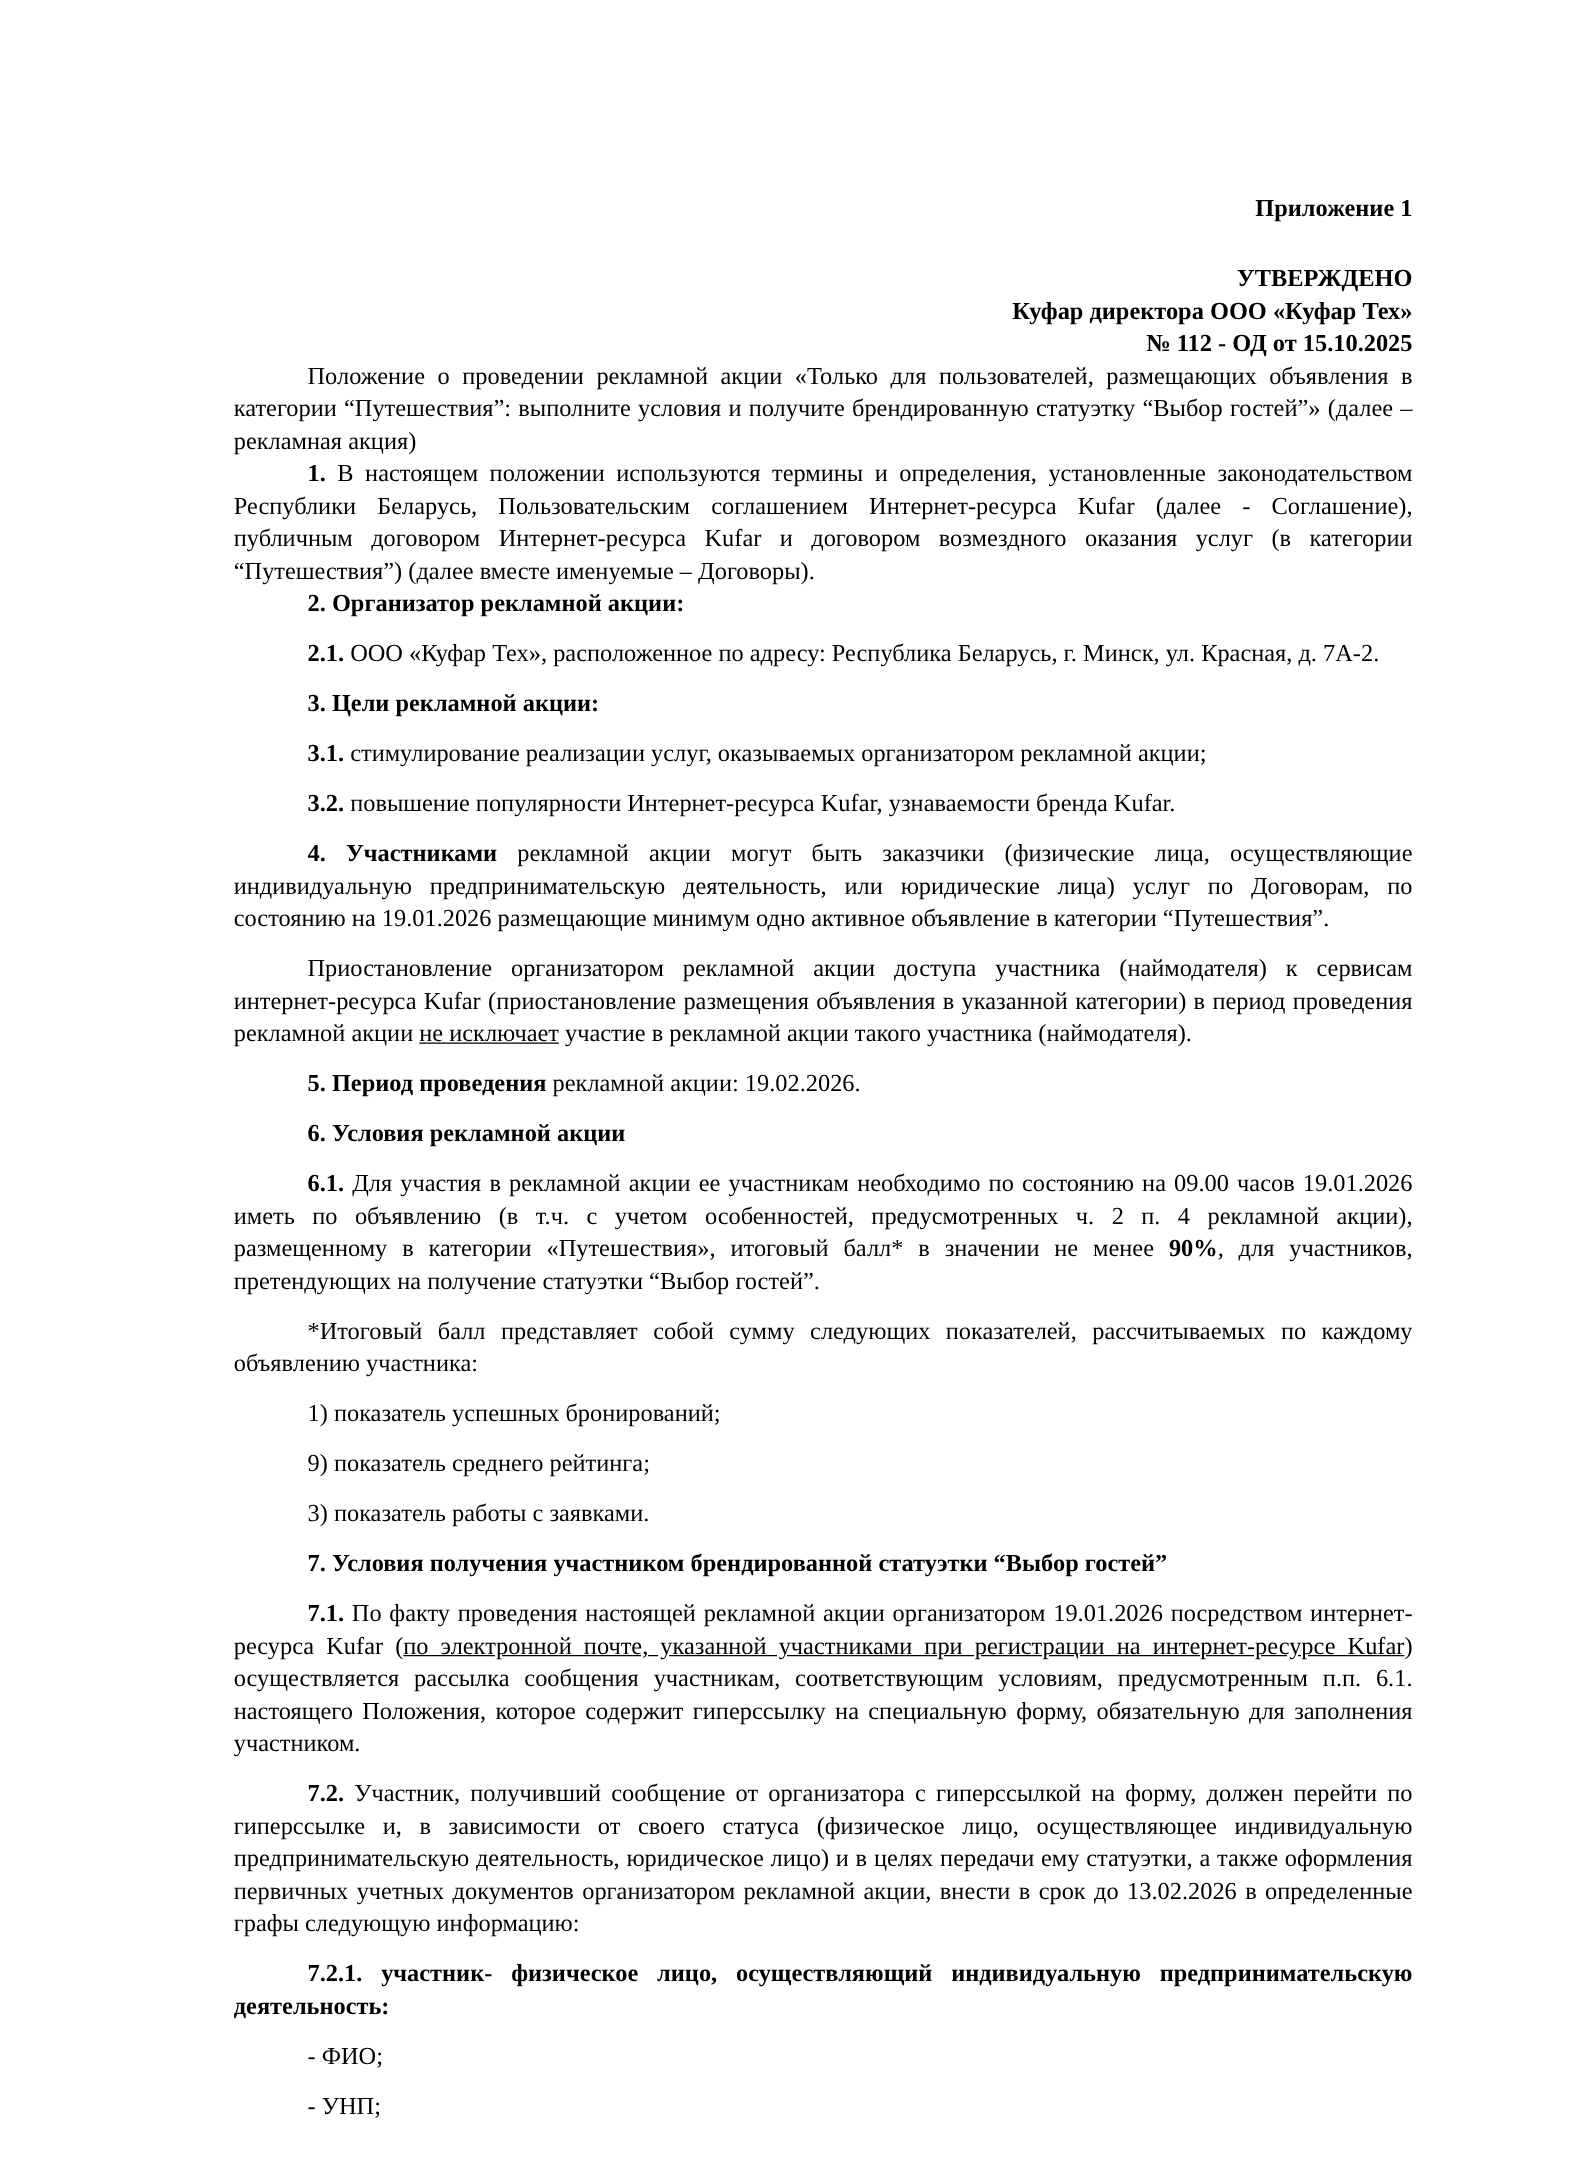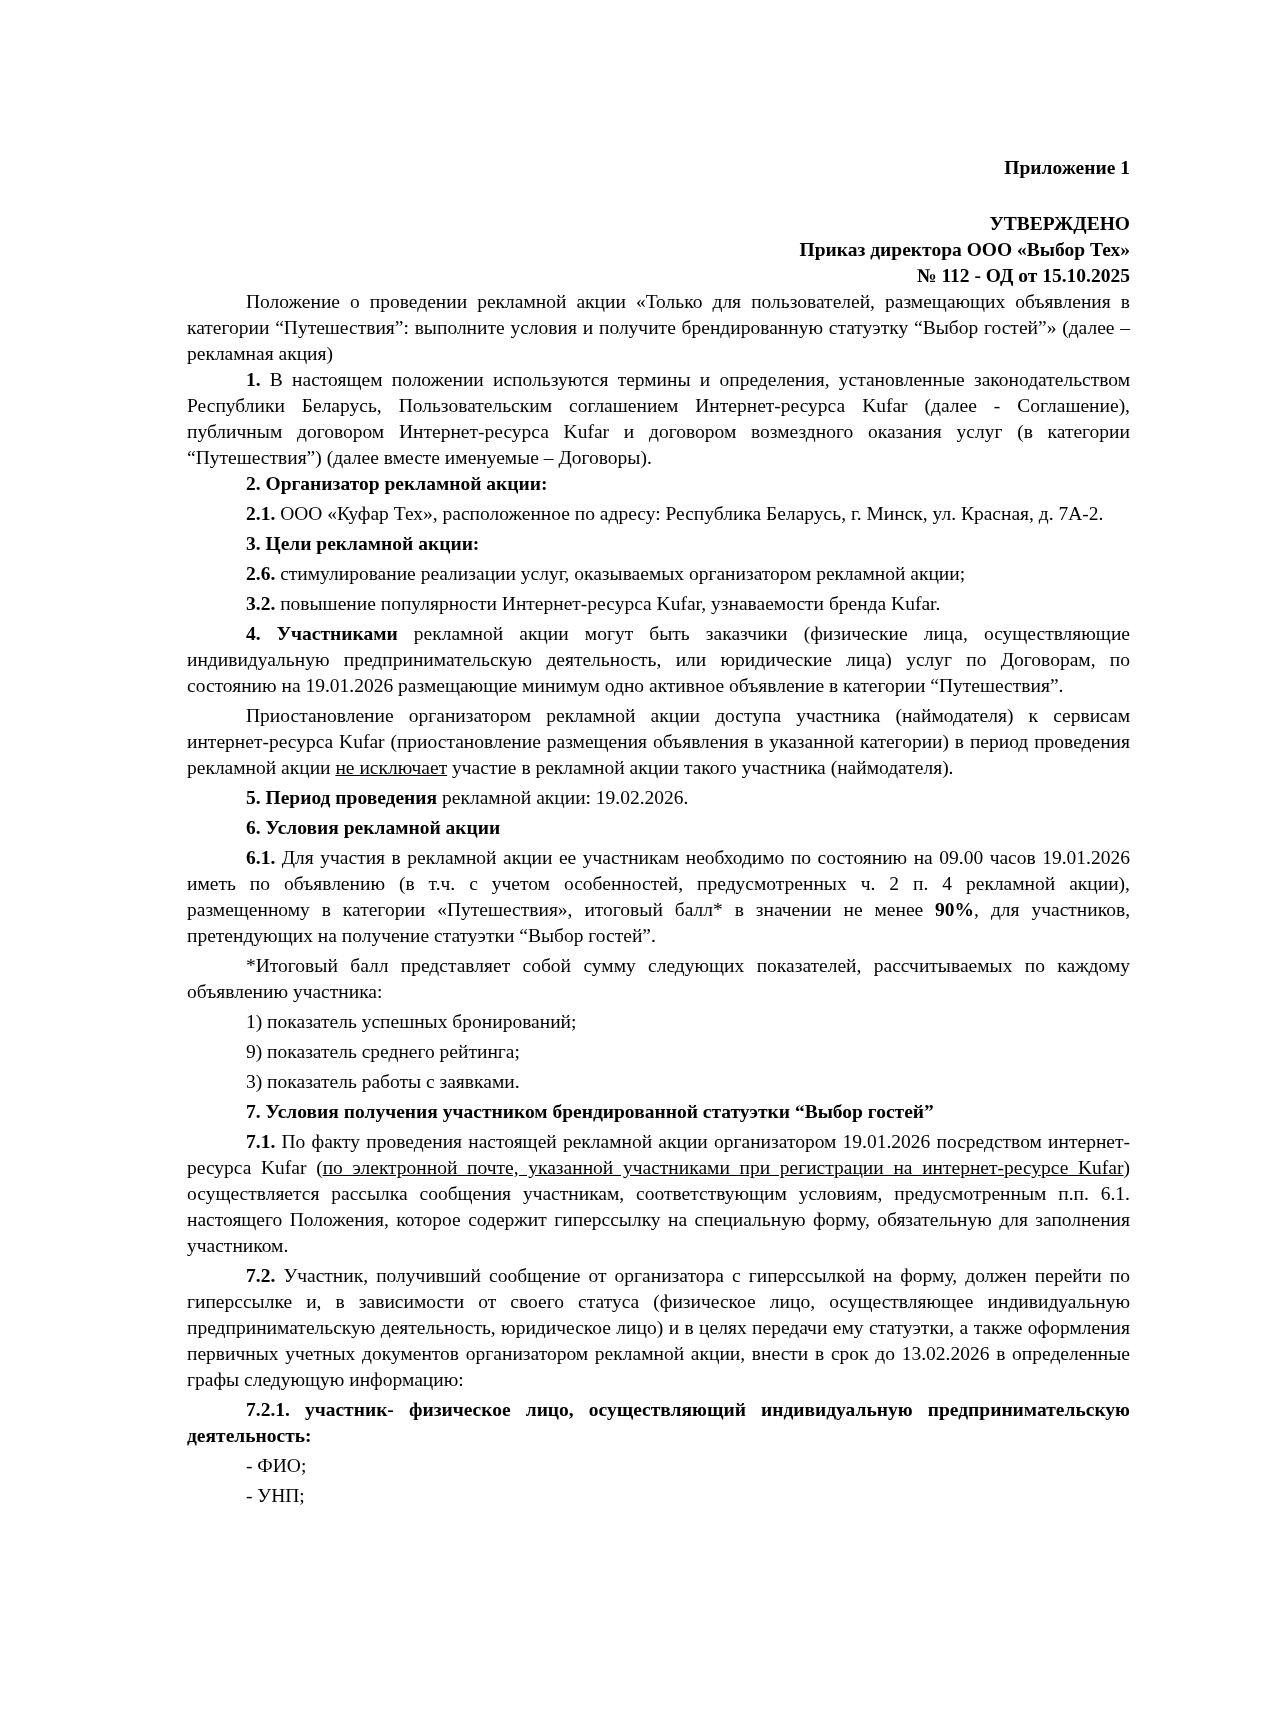--- a/index.html
+++ b/index.html
@@ -9,44 +9,44 @@
       left: 187px;
       top: 155px;
       width: 943px;
       font-family: "Liberation Serif", serif;
       font-size: 19.5px;
       line-height: 26px;
       color: #000;
     }
     .right { text-align: right; font-weight: bold; }
     .p { text-align: justify; text-indent: 59px; margin: 0; }
-    .gap-s { margin-top: 4px; }
+    .gap-s { margin-top: 14px; }
     .gap-l { }
     b { font-weight: bold; }
     .u { text-decoration: underline; }
     .title { text-align: justify; text-indent: 59px; font-weight: normal; margin: 0; }
   </style>
 </head>
 <body>
 
 <div class="page">
   <div class="right">Приложение 1</div>
   <div class="right" style="margin-top:30px;">УТВЕРЖДЕНО</div>
-  <div class="right">Приказ директора ООО «Выбор Тех»</div>
+  <div class="right">Куфар директора ООО «Куфар Тех»</div>
   <div class="right">№ 112 - ОД от 15.10.2025</div>
 
   <p class="title gap-l">Положение о проведении рекламной акции «Только для пользователей, размещающих объявления в категории “Путешествия”: выполните условия и получите брендированную статуэтку “Выбор гостей”»  (далее – рекламная акция)</p>
 
   <p class="p gap-l"><b>1.</b><span> В настоящем положении используются термины и определения, установленные законодательством Республики Беларусь, Пользовательским соглашением Интернет-ресурса Kufar (далее - Соглашение), публичным договором Интернет-ресурса Kufar и договором возмездного оказания услуг (в категории “Путешествия”) (далее вместе именуемые – Договоры).</span></p>
 
   <p class="p gap-l"><b>2. Организатор рекламной акции:</b></p>
   <p class="p gap-s"><b>2.1.</b><span> ООО «Куфар Тех», расположенное по адресу: Республика Беларусь, г. Минск, ул. Красная, д. 7А-2.</span></p>
 
   <p class="p gap-s"><b>3. Цели рекламной акции:</b></p>
-  <p class="p gap-s"><b>2.6.</b><span> стимулирование реализации услуг, оказываемых организатором рекламной акции;</span></p>
+  <p class="p gap-s"><b>3.1.</b><span> стимулирование реализации услуг, оказываемых организатором рекламной акции;</span></p>
   <p class="p gap-s"><b>3.2.</b><span> повышение популярности Интернет-ресурса Kufar, узнаваемости бренда Kufar.</span></p>
 
   <p class="p gap-s"><b>4. Участниками</b><span> рекламной акции могут быть заказчики (физические лица, осуществляющие индивидуальную предпринимательскую деятельность, или юридические лица) услуг по Договорам, по состоянию на 19.01.2026 размещающие  минимум одно активное объявление в категории “Путешествия”.</span></p>
   <p class="p gap-s"><span>Приостановление организатором рекламной акции доступа участника (наймодателя) к сервисам интернет-ресурса Kufar (приостановление размещения объявления в указанной категории) в период проведения рекламной акции </span><span class="u">не исключает</span><span> участие в рекламной акции такого участника (наймодателя).</span></p>
 
   <p class="p gap-s"><b>5. Период проведения</b><span> рекламной акции: 19.02.2026.</span></p>
 
   <p class="p gap-s"><b>6. Условия рекламной акции</b></p>
   <p class="p gap-s"><b>6.1.</b><span> Для участия в рекламной акции ее участникам необходимо по состоянию на 09.00 часов 19.01.2026 иметь по объявлению (в т.ч. с учетом особенностей, предусмотренных ч. 2 п. 4 рекламной акции), размещенному в категории «Путешествия», итоговый балл* в значении не менее </span><b>90%</b><span>, для участников, претендующих на получение статуэтки “Выбор гостей”.</span></p>
   <p class="p gap-s">*Итоговый балл представляет собой сумму следующих показателей, рассчитываемых по каждому объявлению участника:</p>

